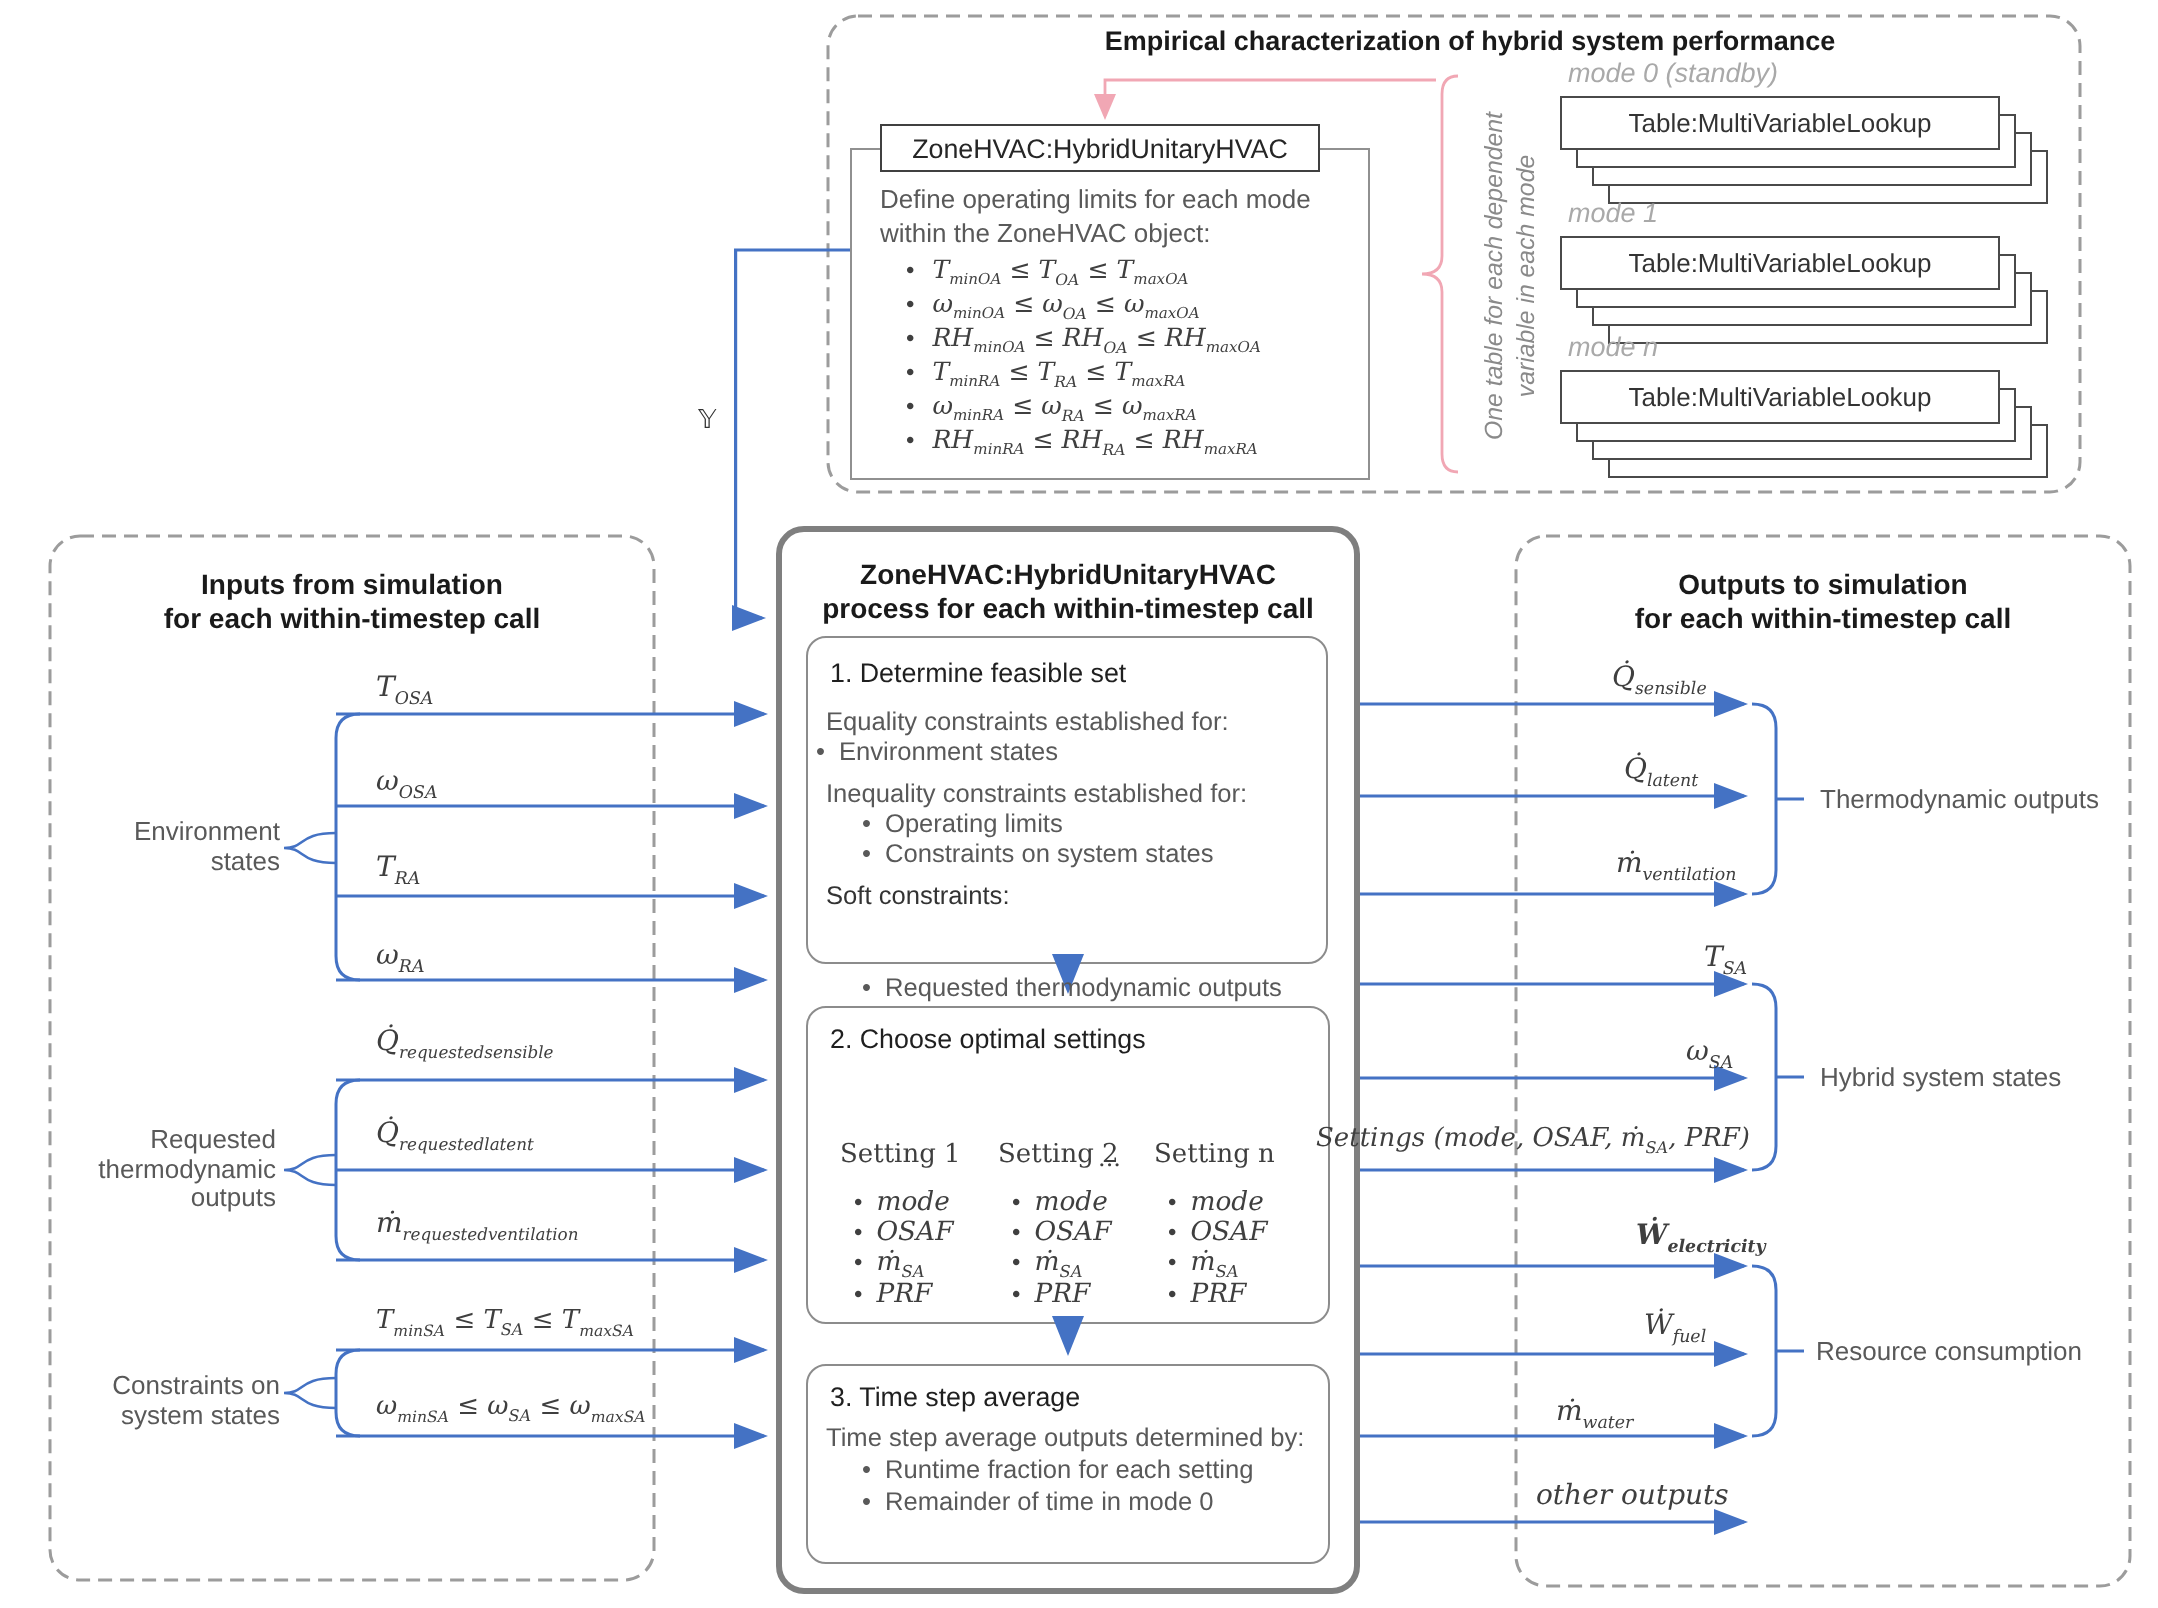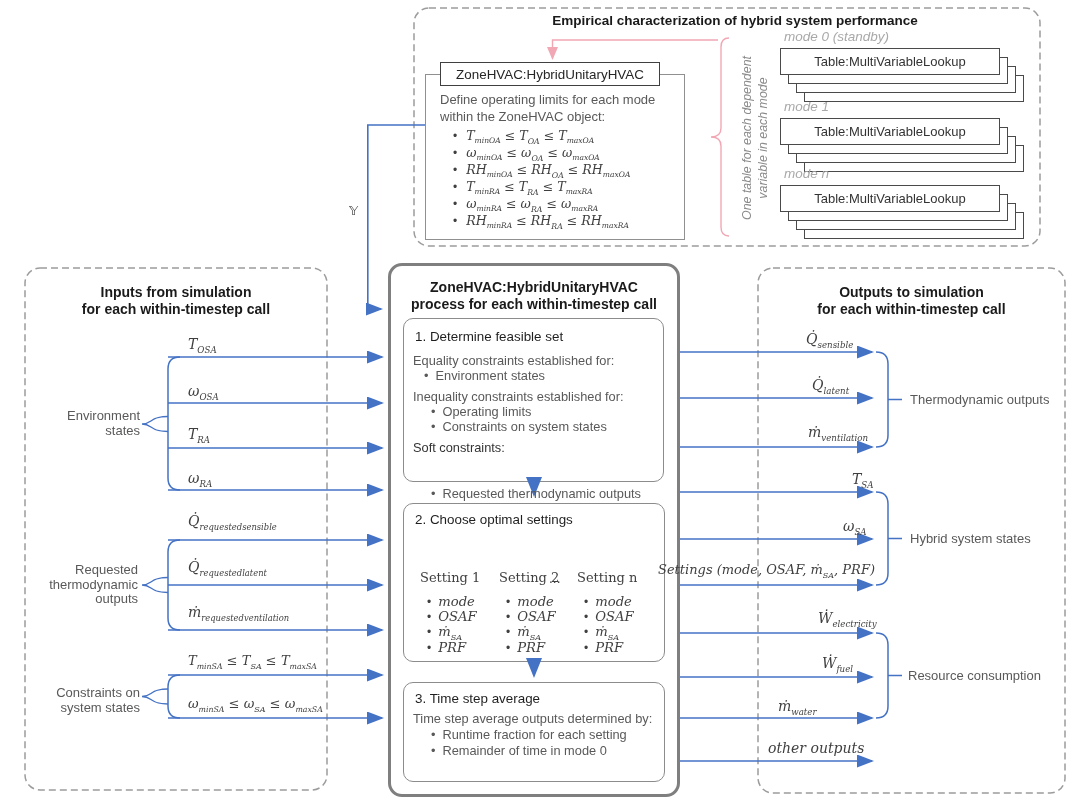--- a/index.html
+++ b/index.html
@@ -248,21 +248,21 @@
       </span> ≤ ω<sub>SA</sub> ≤ ω<span class="mstk">
         <span>max</span>
         <span>SA</span>
       </span></div>
 
   <div class="btitle" style="left:390px;top:279px;width:288px;">ZoneHVAC:HybridUnitaryHVAC</div>
   <div class="btitle" style="left:390px;top:296px;width:288px;">process for each within-timestep call</div>
 
   <div class="sh" style="left:415px;top:329px;">1. Determine feasible set</div>
   <div class="g" style="left:413px;top:353px;">Equality constraints established for:</div>
-  <div class="bl" style="left:424px;top:368px;">Environment states</div>
+  <div class="bl" style="left:408px;top:368px;">Environment states</div>
   <div class="g" style="left:413px;top:389px;">Inequality constraints established for:</div>
   <div class="bl" style="left:431px;top:404px;">Operating limits</div>
   <div class="bl" style="left:431px;top:419px;">Constraints on system states</div>
   <div class="g" style="left:413px;top:440px;color:#333;">Soft constraints:</div>
   <div class="bl" style="left:431px;top:455px;margin-top:31px;">Requested thermodynamic outputs</div>
 
   <div class="sh" style="left:415px;top:512px;">2. Choose optimal settings</div>
   <div class="scol" style="left:420px;top:570px;">Setting 1</div>
   <div class="scol" style="left:499px;top:570px;">Setting 2</div>
   <div class="scol" style="left:549px;top:572px;font-size:12px;">...</div>
@@ -292,20 +292,20 @@
   <div class="abs math" style="left:806px;top:331px;">Q̇<sub>sensible</sub></div>
   <div class="abs math" style="left:812px;top:377px;">Q̇<sub>latent</sub></div>
   <div class="abs math" style="left:808px;top:424px;">ṁ<sub>ventilation</sub></div>
   <div class="glab" style="left:910px;top:393px;text-align:left;">Thermodynamic outputs</div>
 
   <div class="abs math" style="left:852px;top:471px;">T<sub>SA</sub></div>
   <div class="abs math" style="left:843px;top:518px;">ω<sub>SA</sub></div>
   <div class="abs math" style="left:658px;top:562px;font-size:13px;">Settings (mode, OSAF, ṁ<sub>SA</sub>, PRF)</div>
   <div class="glab" style="left:910px;top:532px;text-align:left;">Hybrid system states</div>
 
-  <div class="abs math" style="left:818px;top:610px;">Ẇ<sub>electricity</sub></div>
+  <div class="abs math" style="left:818px;top:610px;font-weight:bold;">Ẇ<sub>electricity</sub></div>
   <div class="abs math" style="left:822px;top:655px;">Ẇ<sub>fuel</sub></div>
   <div class="abs math" style="left:778px;top:698px;">ṁ<sub>water</sub></div>
   <div class="glab" style="left:908px;top:669px;text-align:left;">Resource consumption</div>
 
   <div class="abs math" style="left:768px;top:740px;">other outputs</div>
 
 </div>
 
 </body></html>

